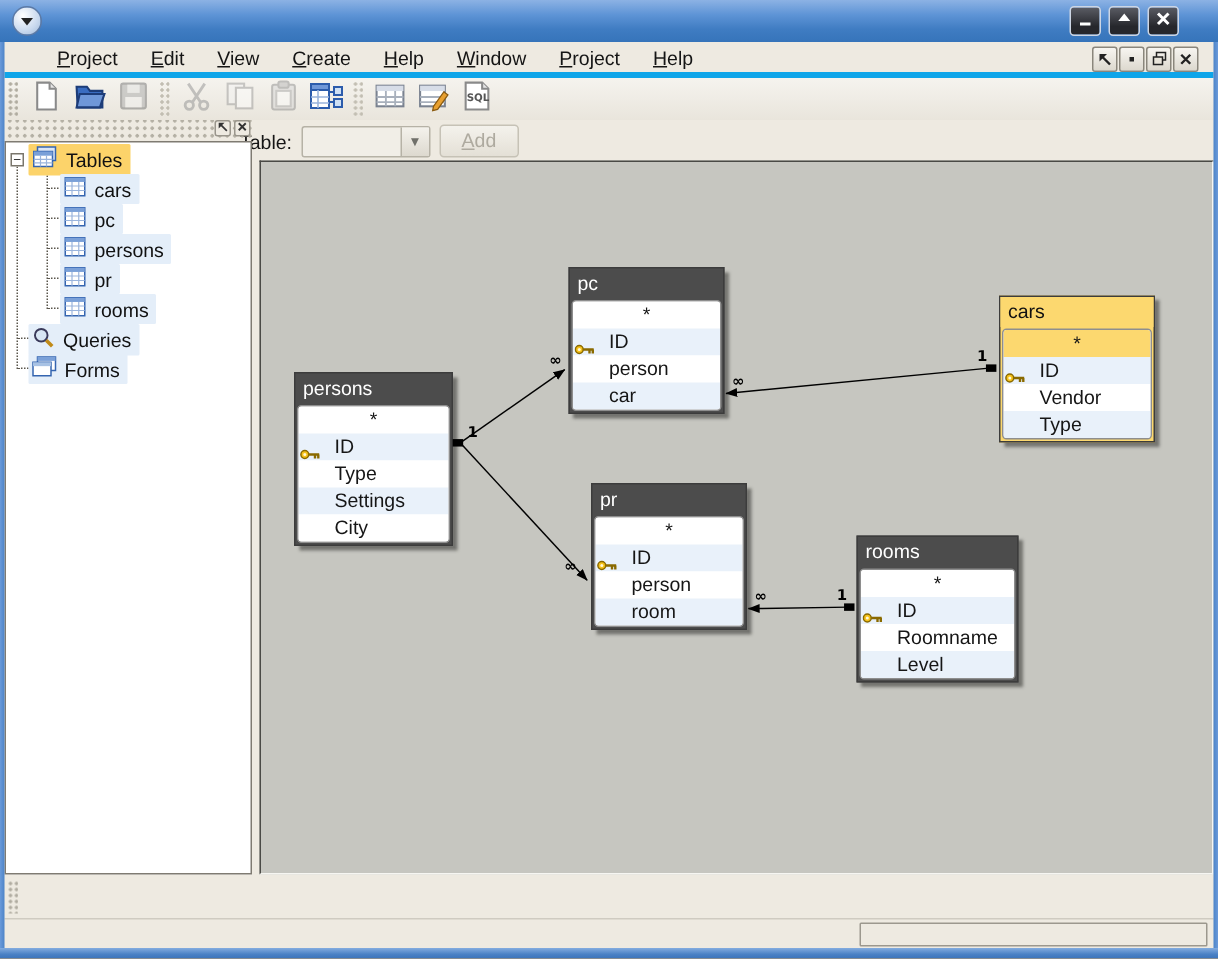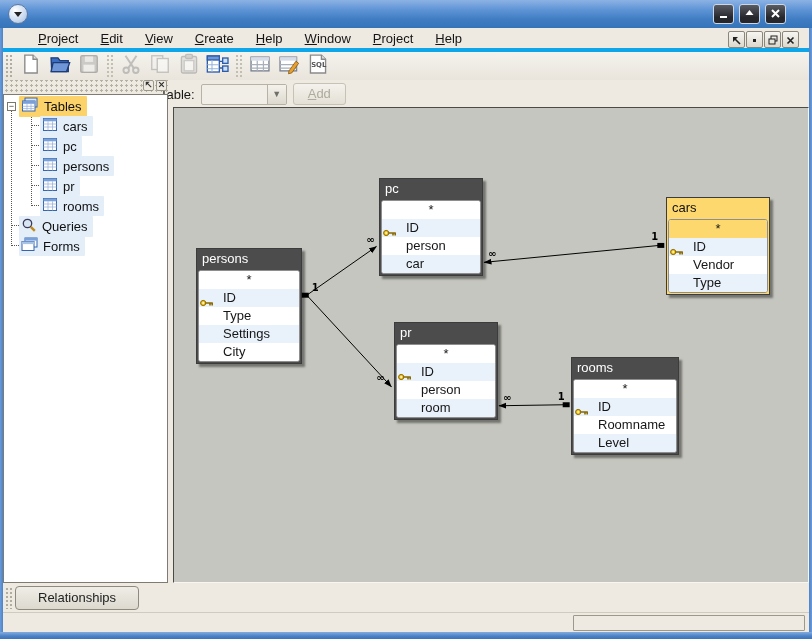--- a/index.html
+++ b/index.html
@@ -482,21 +482,20 @@
 
       <line x1="397" y1="298" x2="390" y2="298" stroke="#000" stroke-width="5"></line>
       <line x1="393" y1="298" x2="326" y2="299" stroke="#000" stroke-width="1" marker-end="url(#arr)"></line>
       <text x="392" y="293" text-anchor="end">1</text>
       <text x="330" y="294">∞</text>
     </svg>
   </div>
 
   <div class="tabrow">
     <div class="grip2"></div>
-    <div class="tab">Relationships</div>
   </div>
 
   <div class="statusbar">
     <div class="status-field"></div>
   </div>
 
   <div class="edge-l"></div>
   <div class="edge-r"></div>
   <div class="edge-b"></div>
 </div>

